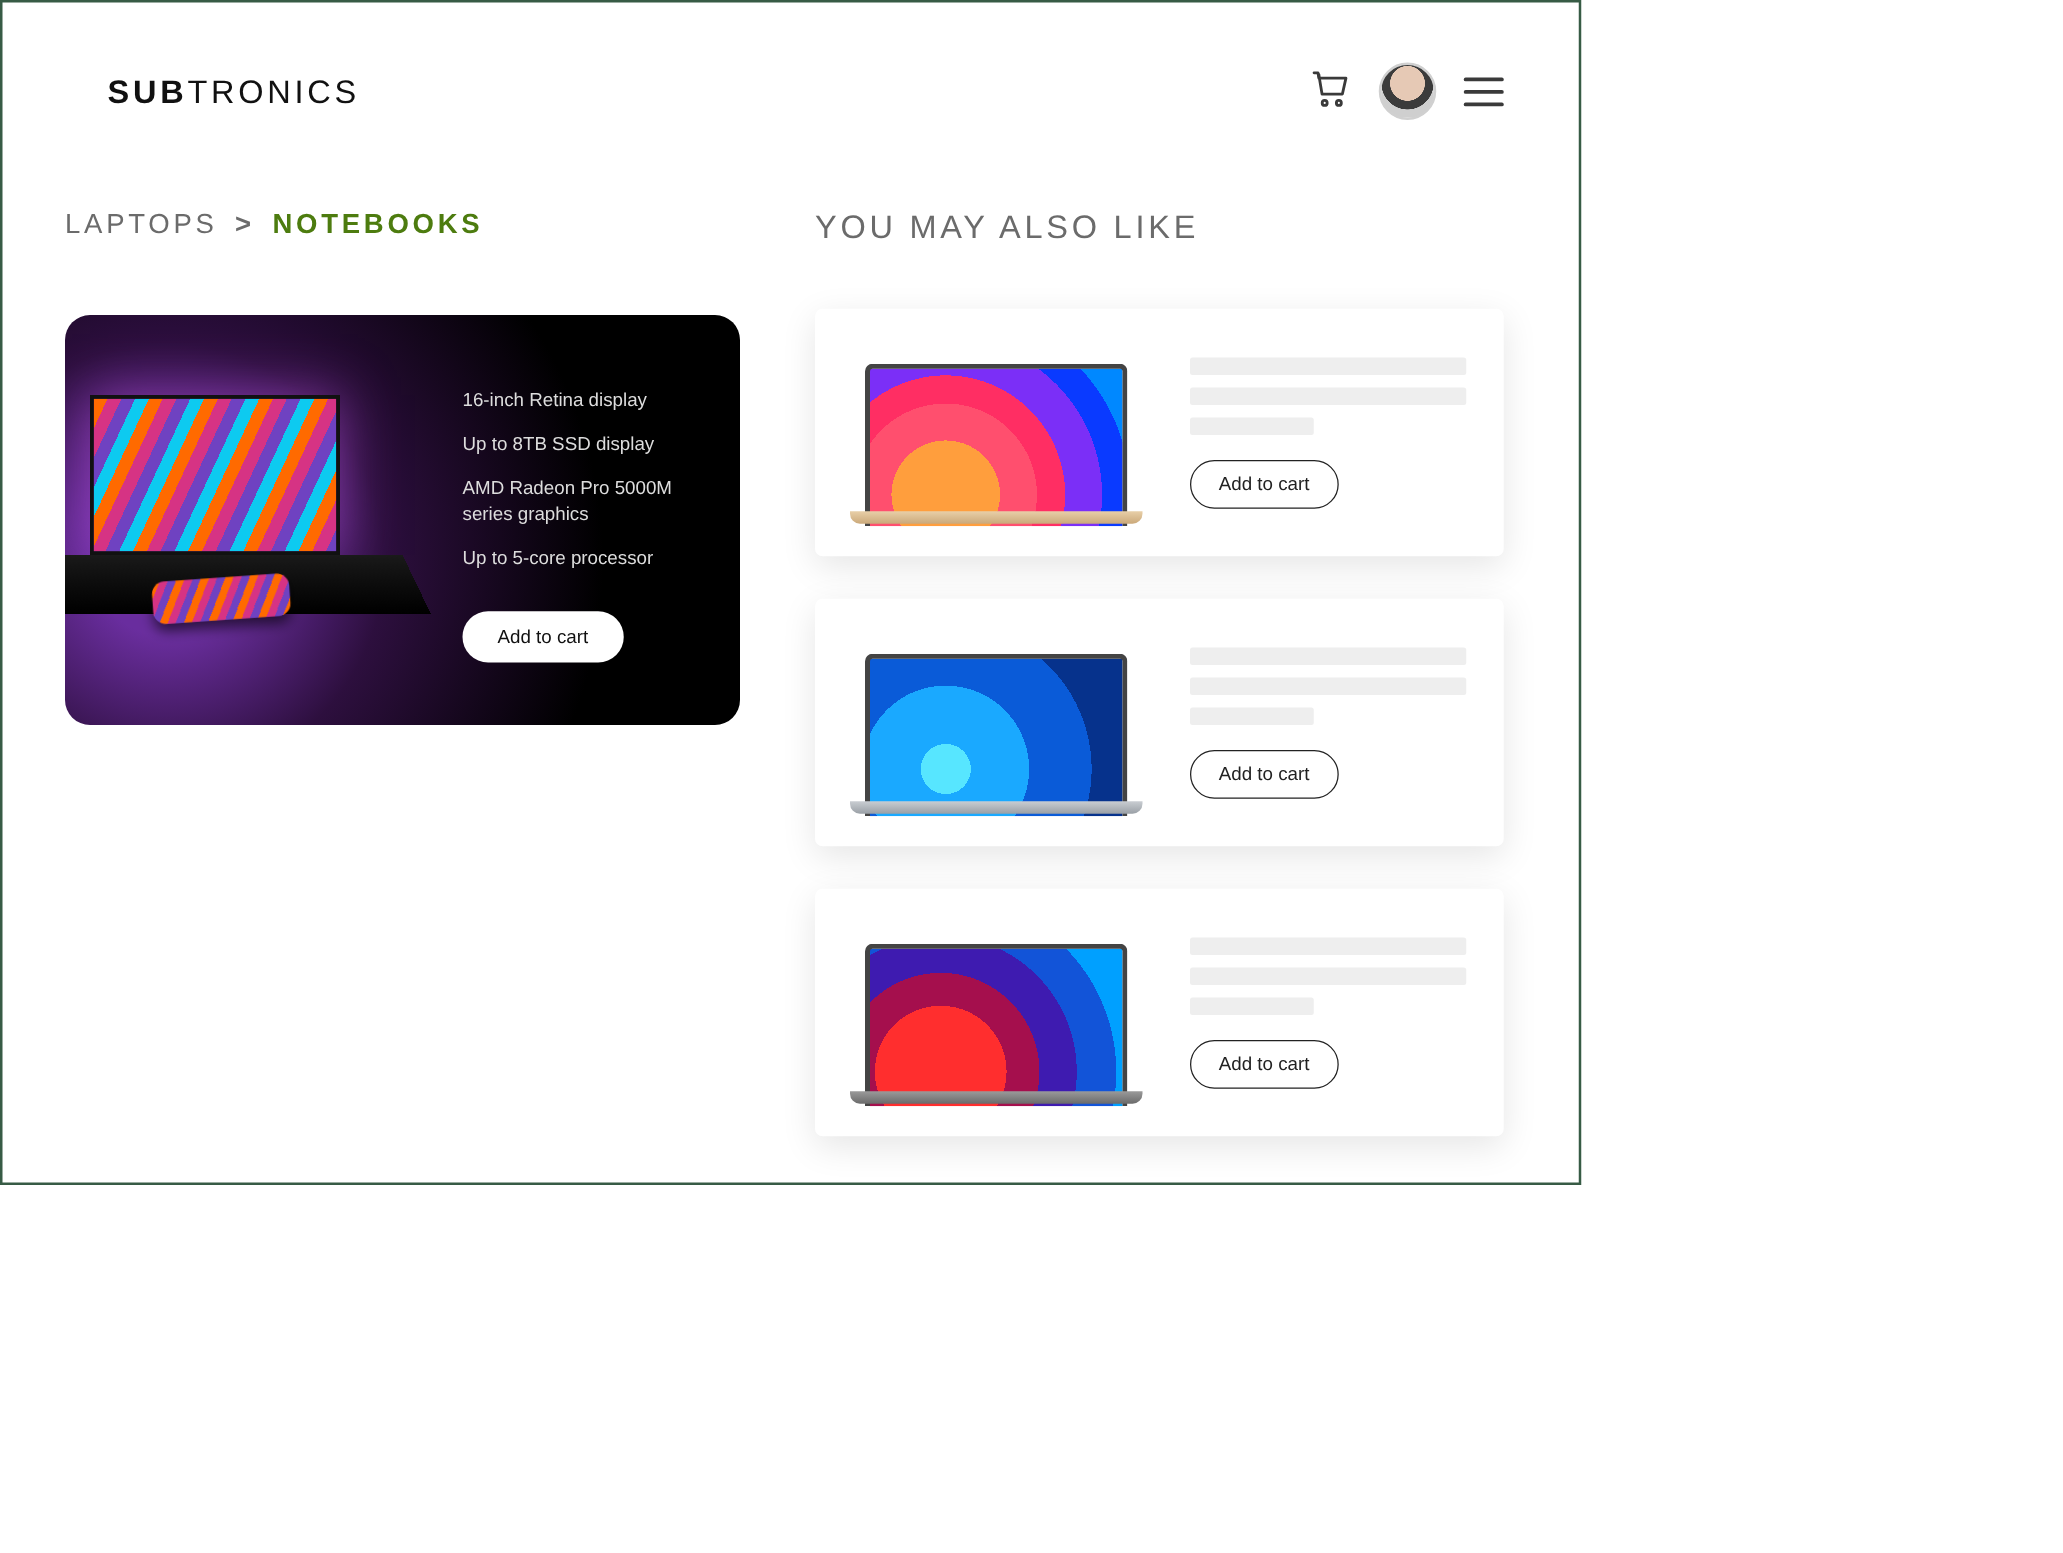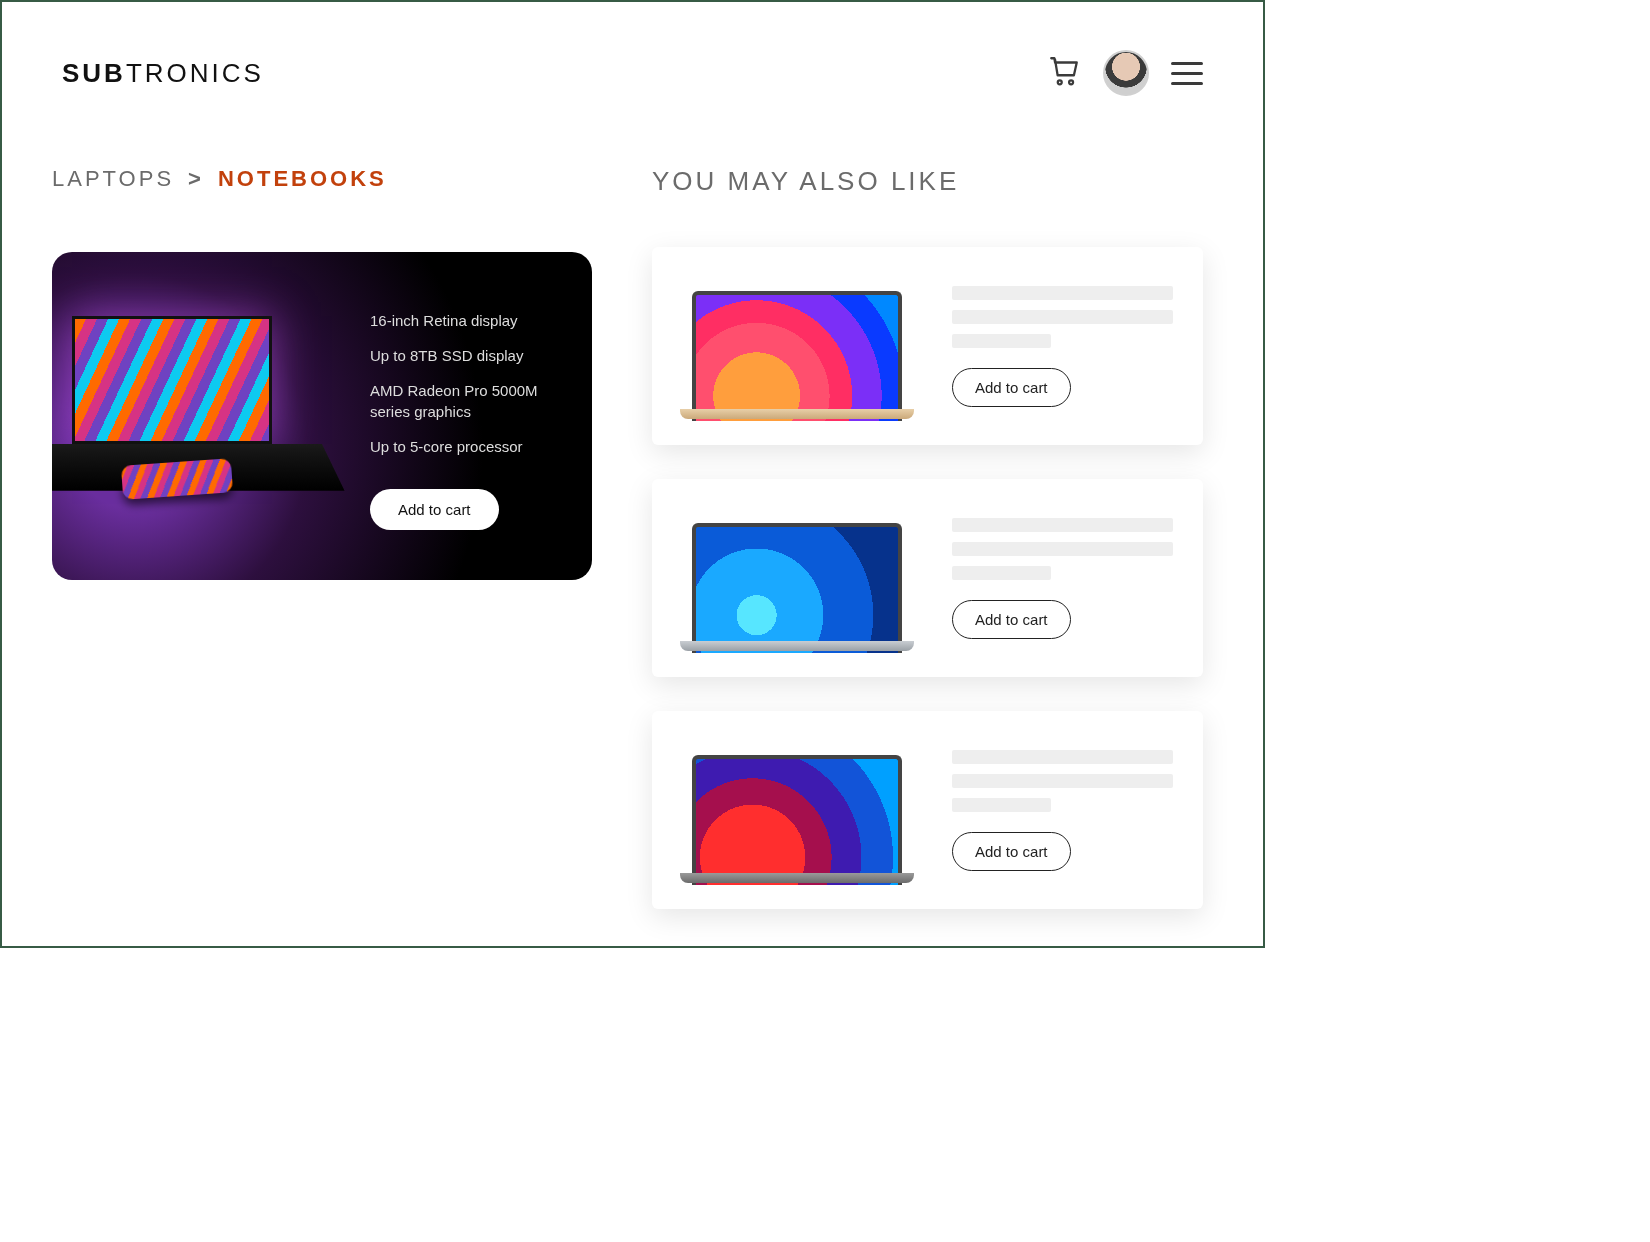--- a/index.html
+++ b/index.html
@@ -13,20 +13,21 @@
     position: relative;
     overflow: hidden;
   }
 
   
   .header {
     display: flex;
     align-items: center;
     justify-content: space-between;
     padding: 48px 60px 0 60px;
+    margin-left: 24px;
   }
   .logo {
     font-size: 26px;
     letter-spacing: 3px;
     color: #111;
   }
   .logo .bold { font-weight: 800; }
   .logo .light { font-weight: 300; }
   .header-right {
     display: flex;
@@ -51,21 +52,21 @@
   .left  { flex: 0 0 540px; }
   .right { flex: 1; }
 
   
   .breadcrumb {
     display:flex; align-items:center; gap:14px;
     font-size: 22px; letter-spacing: 3px; color:#6b6b6b;
     margin-bottom: 60px;
   }
   .breadcrumb .chev { font-weight:700; }
-  .breadcrumb .current { font-weight:800; color:#c2410c;text-align:center; }
+  .breadcrumb .current { font-weight:800; color:#4d7c0f;text-align:center; }
 
   .section-title {
     font-size: 26px; letter-spacing: 3px; color:#6b6b6b; font-weight:500;
     margin-bottom: 50px;
   }
 
   
   .hero {
     width: 540px; height: 328px;
     background: radial-gradient(circle at 15% 60%, #6a2e9e 0 12%, #2d0f3e 35%, #000 70%);

